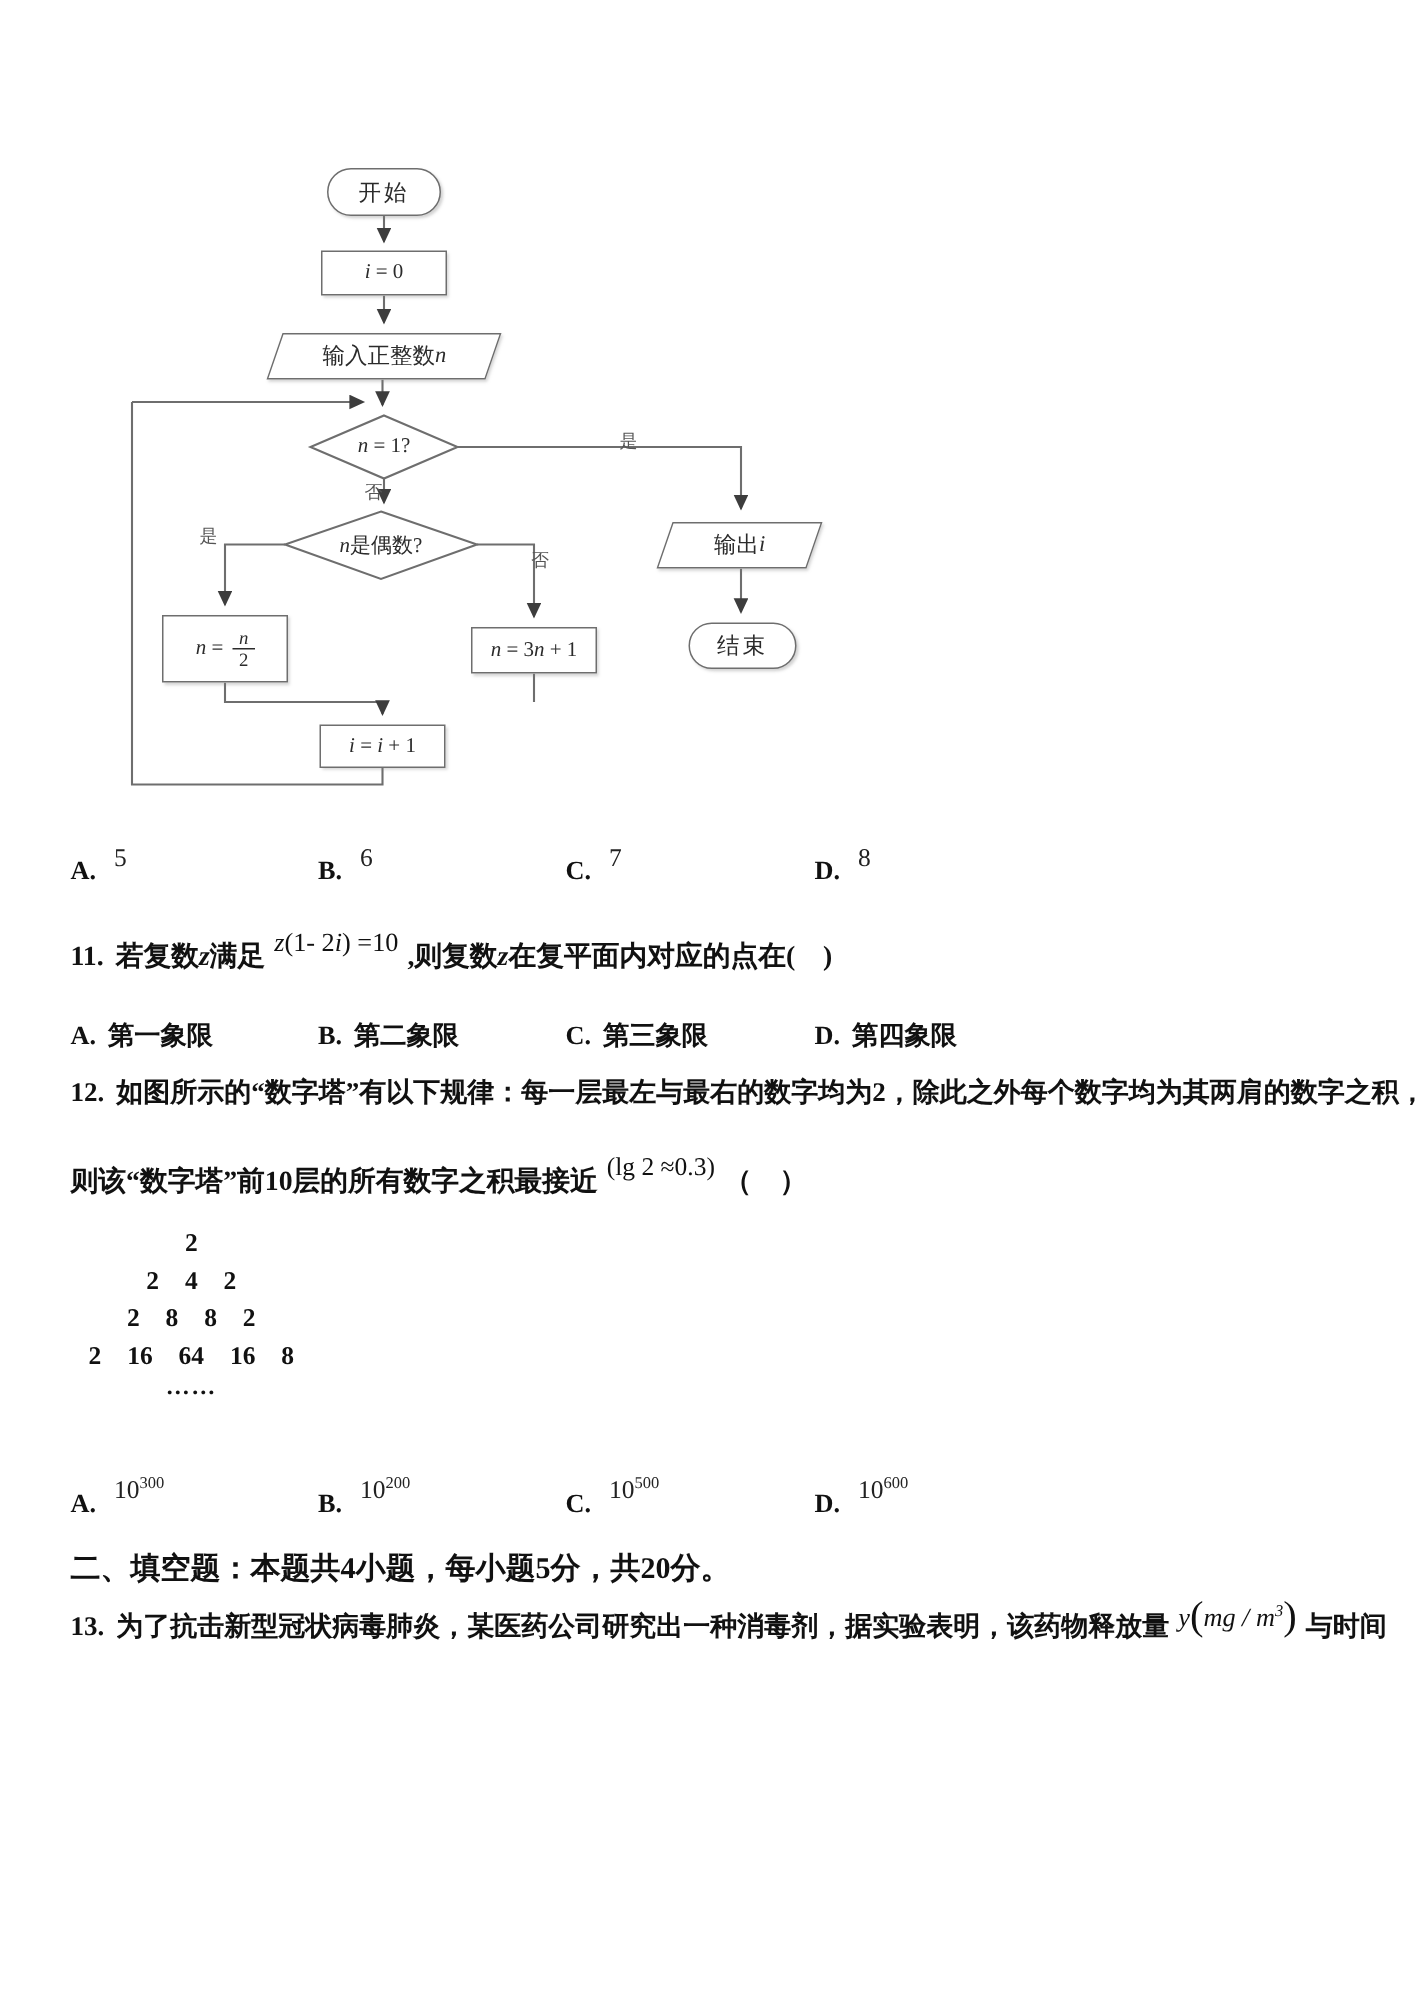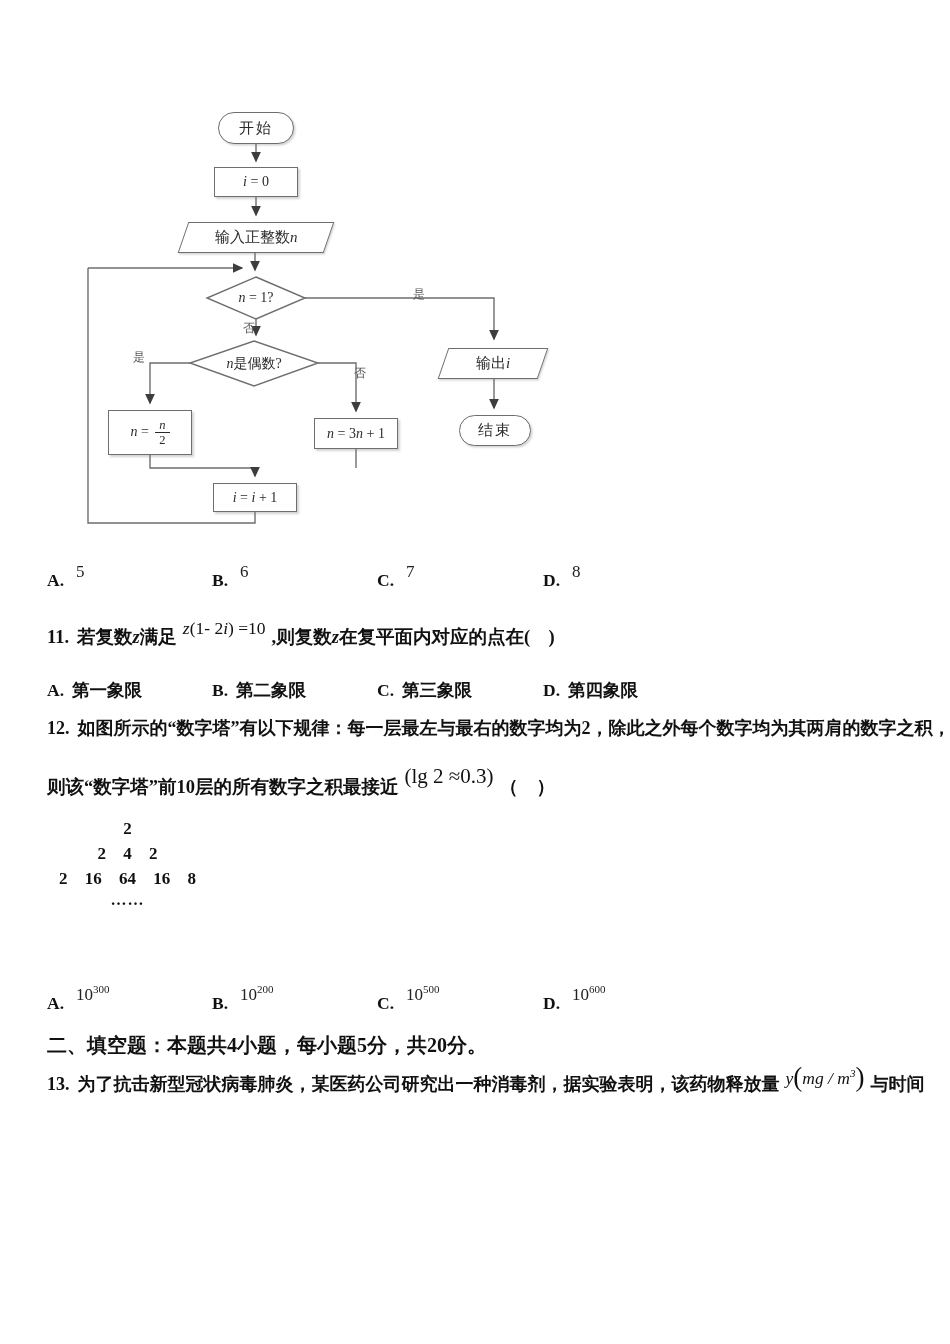--- a/index.html
+++ b/index.html
@@ -167,26 +167,27 @@
   </div>
   <div class="opt-item" style="left:543px; top:678px;">
     <span>D.</span><span class="opt-text">第四象限</span>
   </div>
 </div>
 
 <div class="line" style="left:47px; top:716px; font-size:18px;">
   <span class="qnum">12.</span><span>如图所示的“数字塔”有以下规律：每一层最左与最右的数字均为2，除此之外每个数字均为其两肩的数字之积，</span>
 </div>
 <div class="line" style="left:47px; top:774px;">
-  <span>则该“数字塔”前10层的所有数字之积最接近</span><span class="formula" style="transform:translateY(-10px); font-size:21px;">(lg 2 ≈0.3)</span><span>（　）</span>
+  <span>则该“数字塔”前10层的所有数字之积最接近</span><span class="formula" style="transform:translateY(-10px); font-size:17px;">(lg 2 ≈0.3)</span><span>（　）</span>
 </div>
 
 <div id="tower">
   <div class="tower-row">2</div>
   <div class="tower-row">2 4 2</div>
+  <div class="tower-row">2 8 8 2</div>
   <div class="tower-row">2 16 64 16 8</div>
   <div class="tower-ellipsis">……</div>
 </div>
 
 <div>
   <div class="opt-item" style="left:47px; top:992px;">
     <span>A.</span><span class="opt-raised"><span>10</span><sup>300</sup></span>
   </div>
   <div class="opt-item" style="left:212px; top:992px;">
     <span>B.</span><span class="opt-raised"><span>10</span><sup>200</sup></span>

